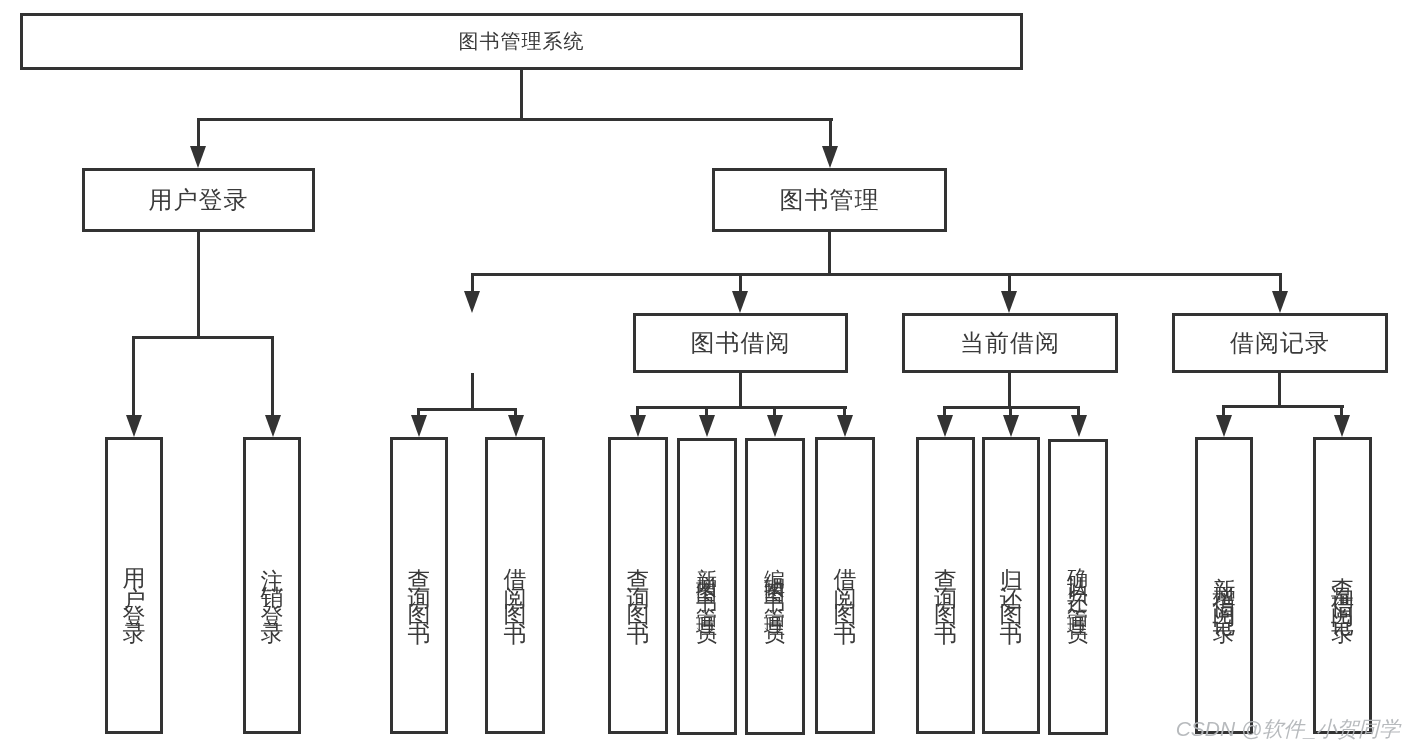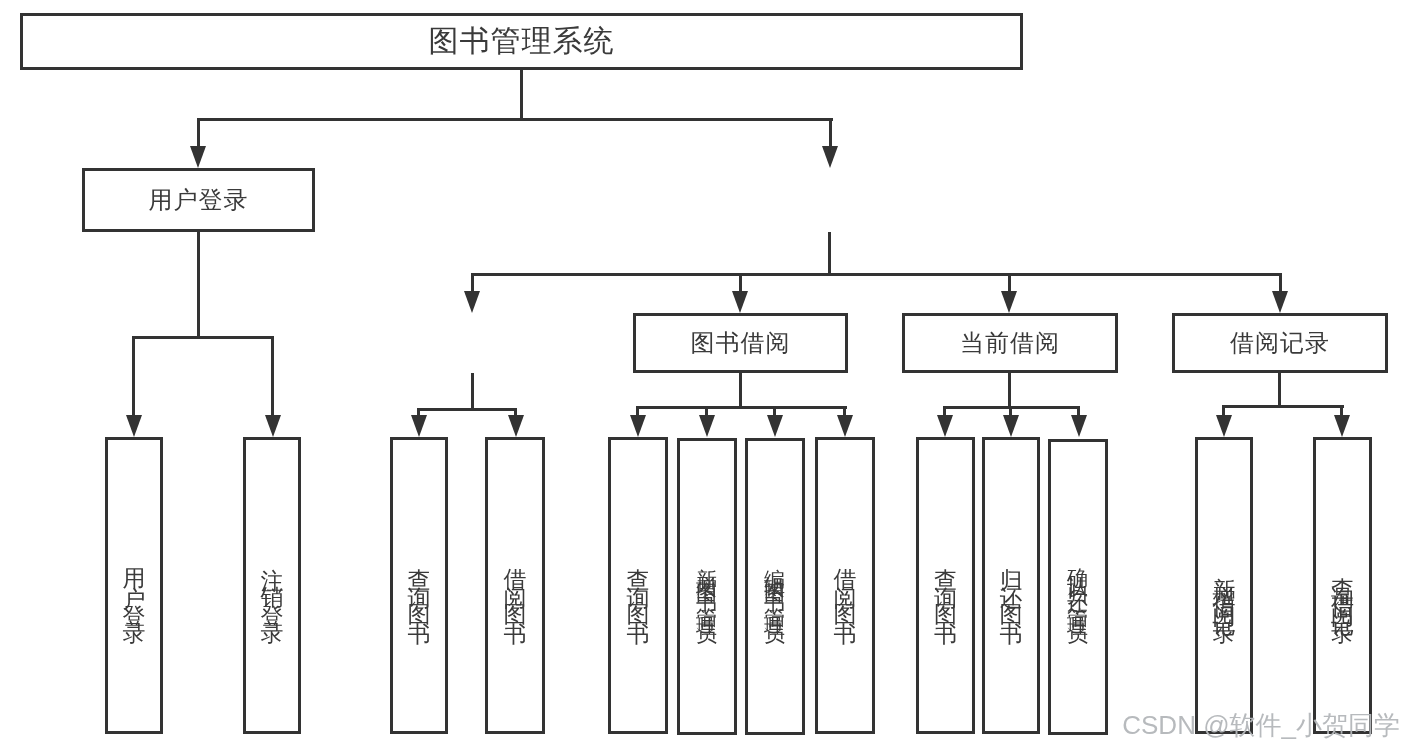--- a/index.html
+++ b/index.html
@@ -18,21 +18,21 @@
     display:flex;
     align-items:center;
     justify-content:center;
     color:#3a3a3a;
   }
   .hlabel{
     font-size:24px;
     letter-spacing:1px;
     white-space:nowrap;
   }
-  .root-label{font-size:30px;}
+  .root-label{font-size:20px;}
   .vtext{
     writing-mode:vertical-rl;
     text-orientation:mixed;
     font-size:23px;
     line-height:1;
     color:#3a3a3a;
   }
   .sp4{letter-spacing:18px;}
   .sp6{letter-spacing:9px;}
   .sp9{letter-spacing:8px;font-size:21px;}
@@ -44,24 +44,25 @@
     position:absolute;
     width:0;height:0;
     border-left:8px solid transparent;
     border-right:8px solid transparent;
     border-top:22px solid #333333;
   }
   .watermark{
     position:absolute;
     right:5px;
     bottom:4px;
-    font-size:26px;
+    font-size:21px;
     color:#b4b7ba;
     opacity:0.95;
     white-space:nowrap;
+    font-style:italic;
   }
 </style>
 </head>
 <body>
 
 <div class="canvas">
 
   <div class="line" style="left:520px;top:70px;width:3px;height:51px;"></div>
   <div class="line" style="left:197px;top:118px;width:636px;height:3px;"></div>
   <div class="line" style="left:197px;top:121px;width:3px;height:27px;"></div>
@@ -121,20 +122,23 @@
   <div class="arrow" style="left:1216px;top:415px;"></div>
   <div class="arrow" style="left:1334px;top:415px;"></div>
 
   <div class="box" style="left:20px;top:13px;width:1003px;height:57px;">
     <span class="hlabel root-label">图书管理系统</span>
   </div>
 
   <div class="box" style="left:82px;top:168px;width:233px;height:64px;">
     <span class="hlabel">用户登录</span>
   </div>
+  <div class="box" style="left:712px;top:168px;width:235px;height:64px;">
+    <span class="hlabel">图书管理</span>
+  </div>
 
   <div class="box" style="left:633px;top:313px;width:215px;height:60px;">
     <span class="hlabel">图书借阅</span>
   </div>
   <div class="box" style="left:902px;top:313px;width:216px;height:60px;">
     <span class="hlabel">当前借阅</span>
   </div>
   <div class="box" style="left:1172px;top:313px;width:216px;height:60px;">
     <span class="hlabel">借阅记录</span>
   </div>

